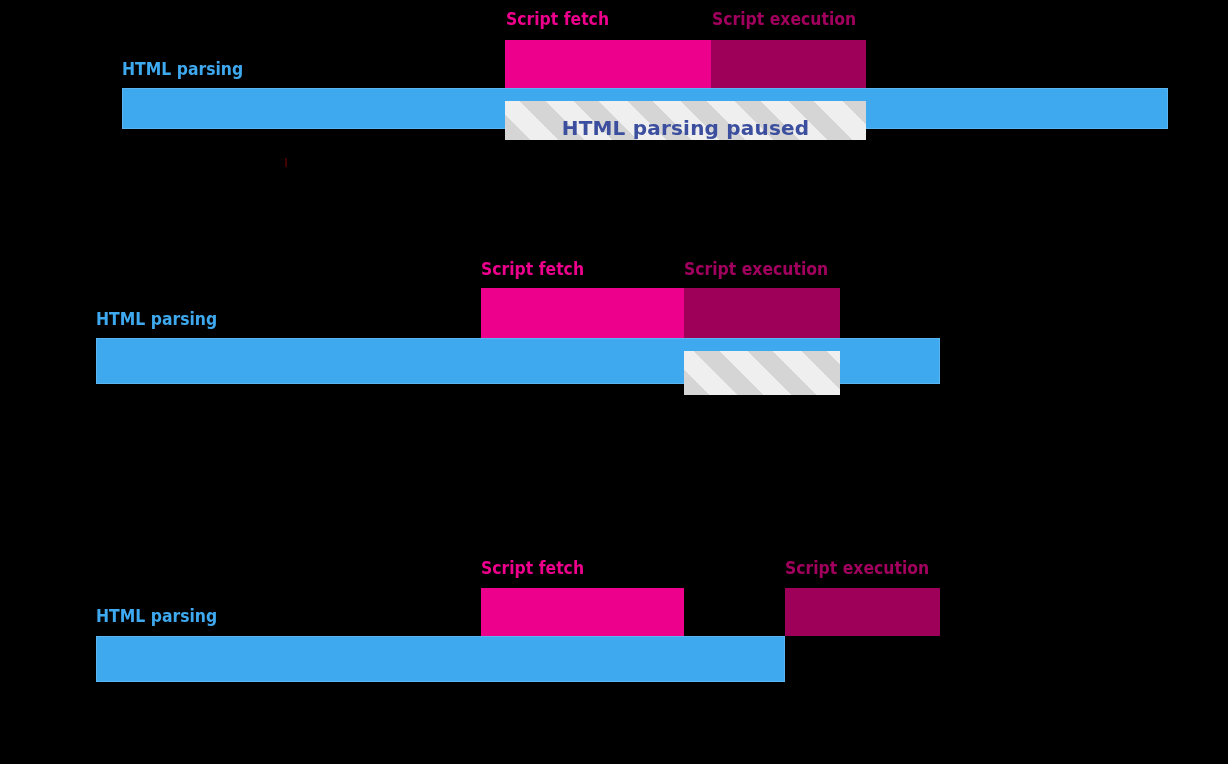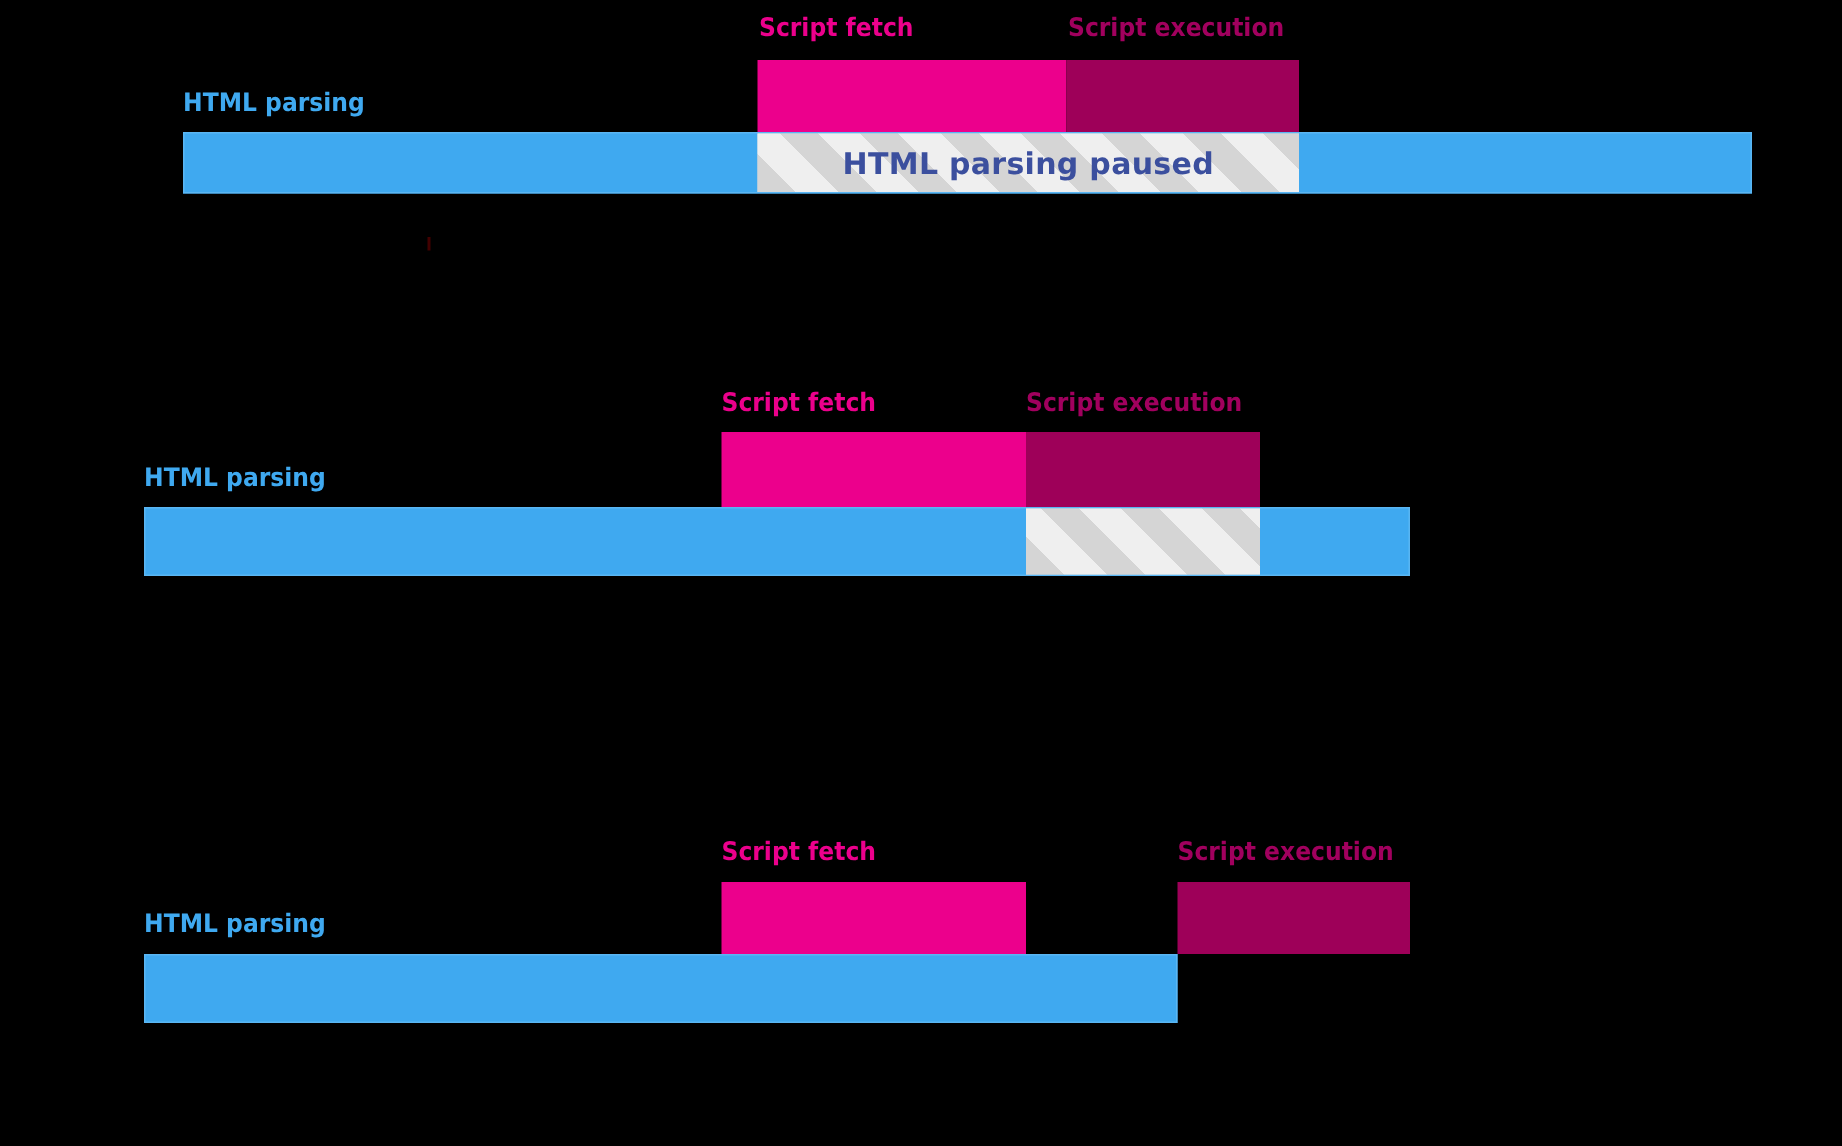--- a/index.html
+++ b/index.html
@@ -51,22 +51,23 @@
     box-sizing: border-box;
     background-color: #d7d7d7;
     background-image: repeating-linear-gradient(
       45deg,
       #d5d5d5 0px,
       #d5d5d5 18px,
       #efefef 18px,
       #efefef 38px
     );
     display: flex;
-    align-items: center;
+    align-items: flex-end;
     justify-content: center;
+    margin-top: 12px;
   }
   .hatch-label {
     font-family: "DejaVu Sans", sans-serif;
     font-size: 20px;
     font-weight: bold;
     color: #3b4f9e;
     letter-spacing: 0.2px;
     white-space: nowrap;
   }
 

